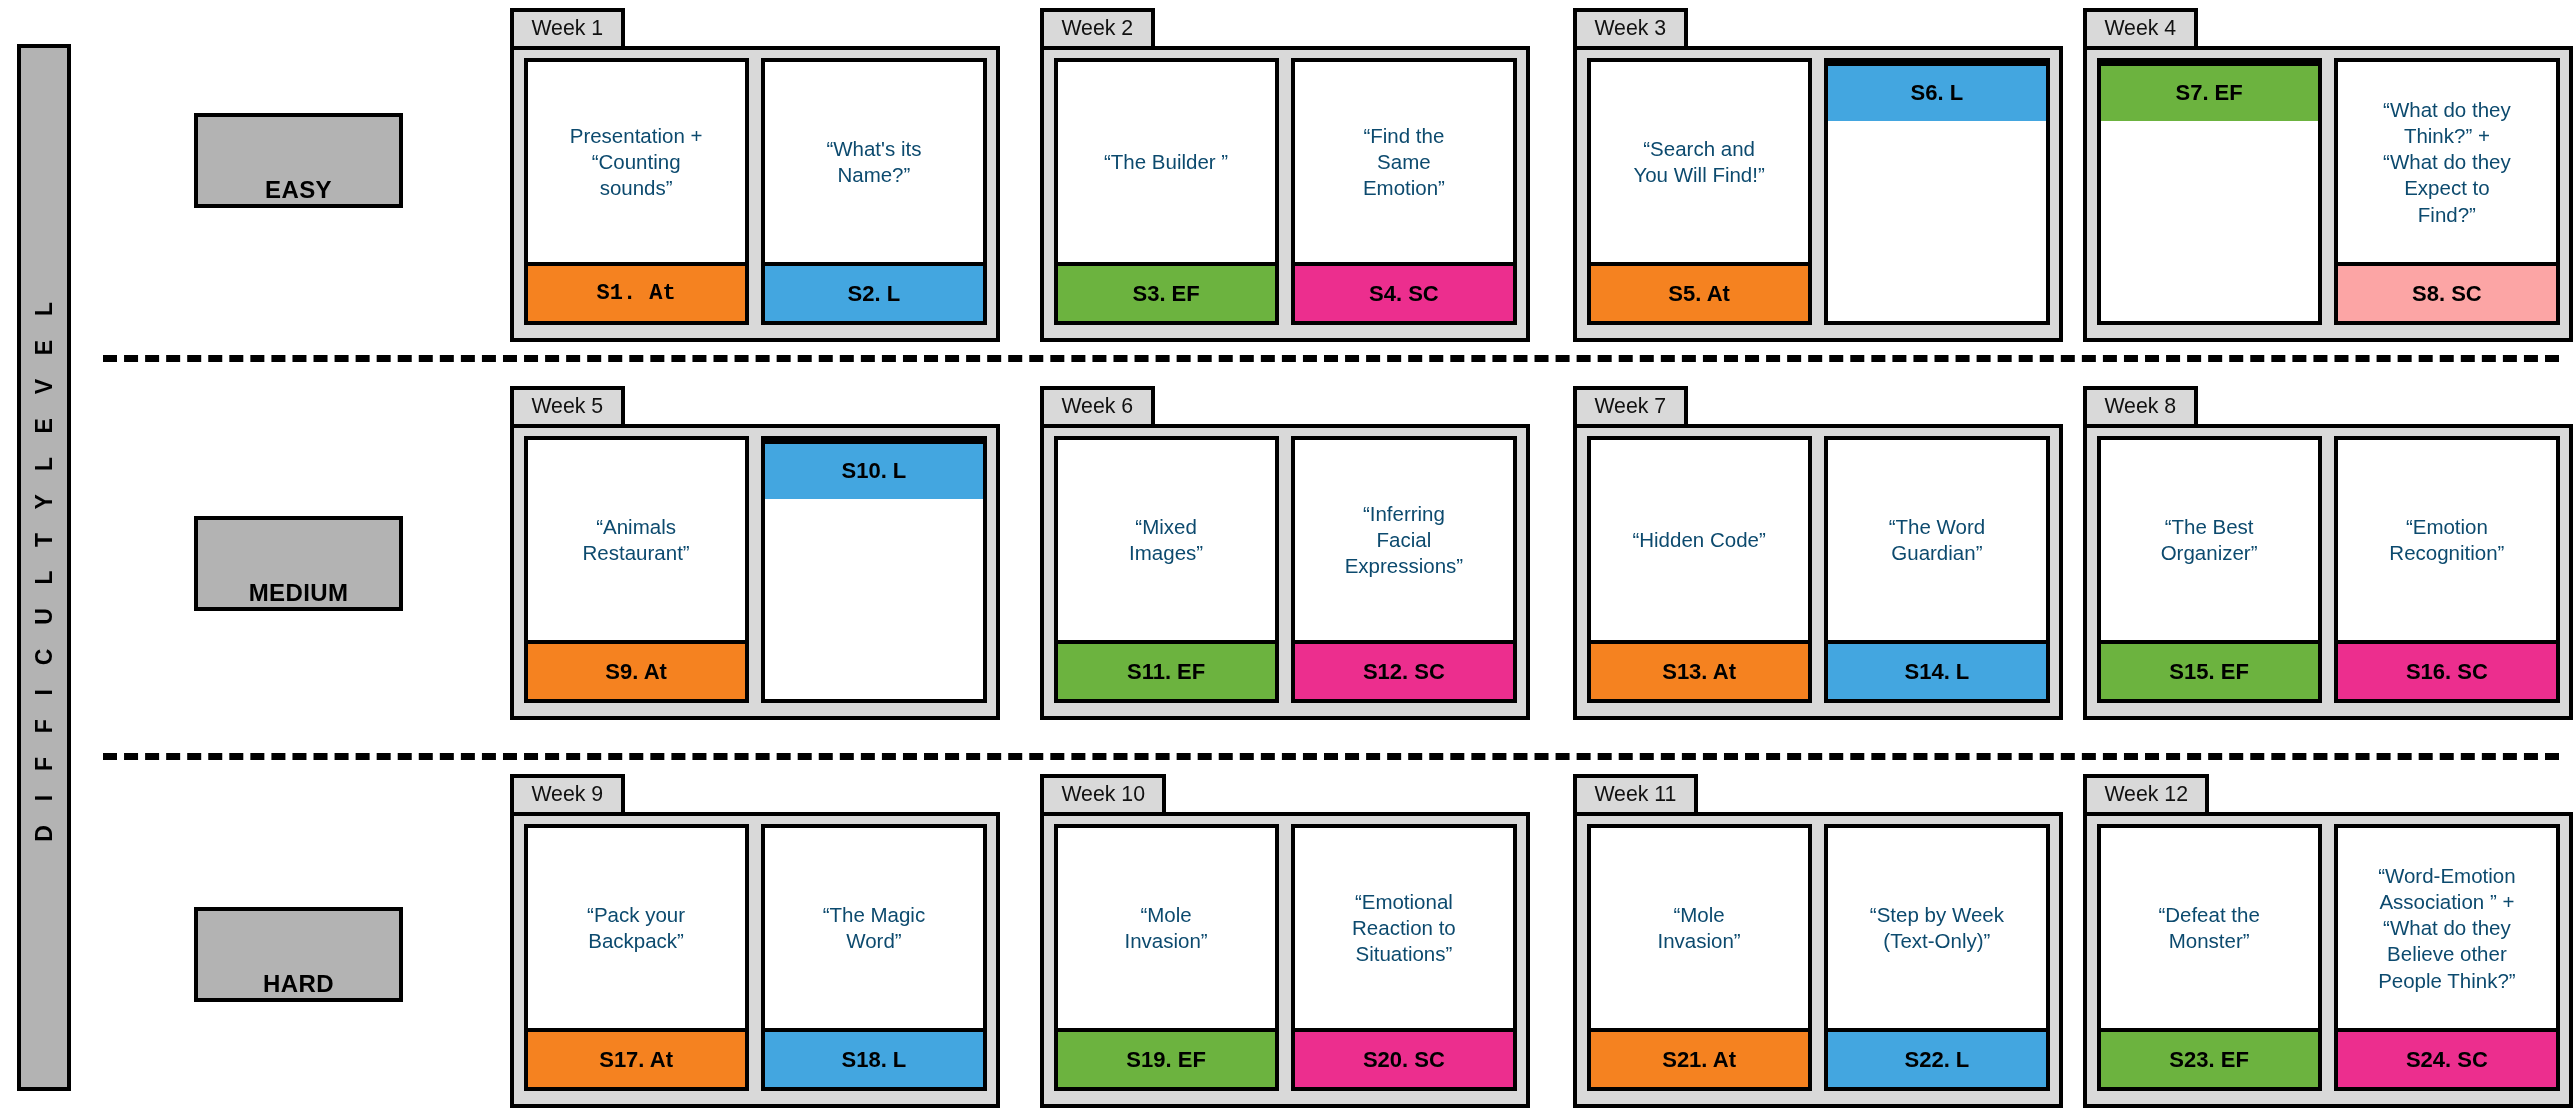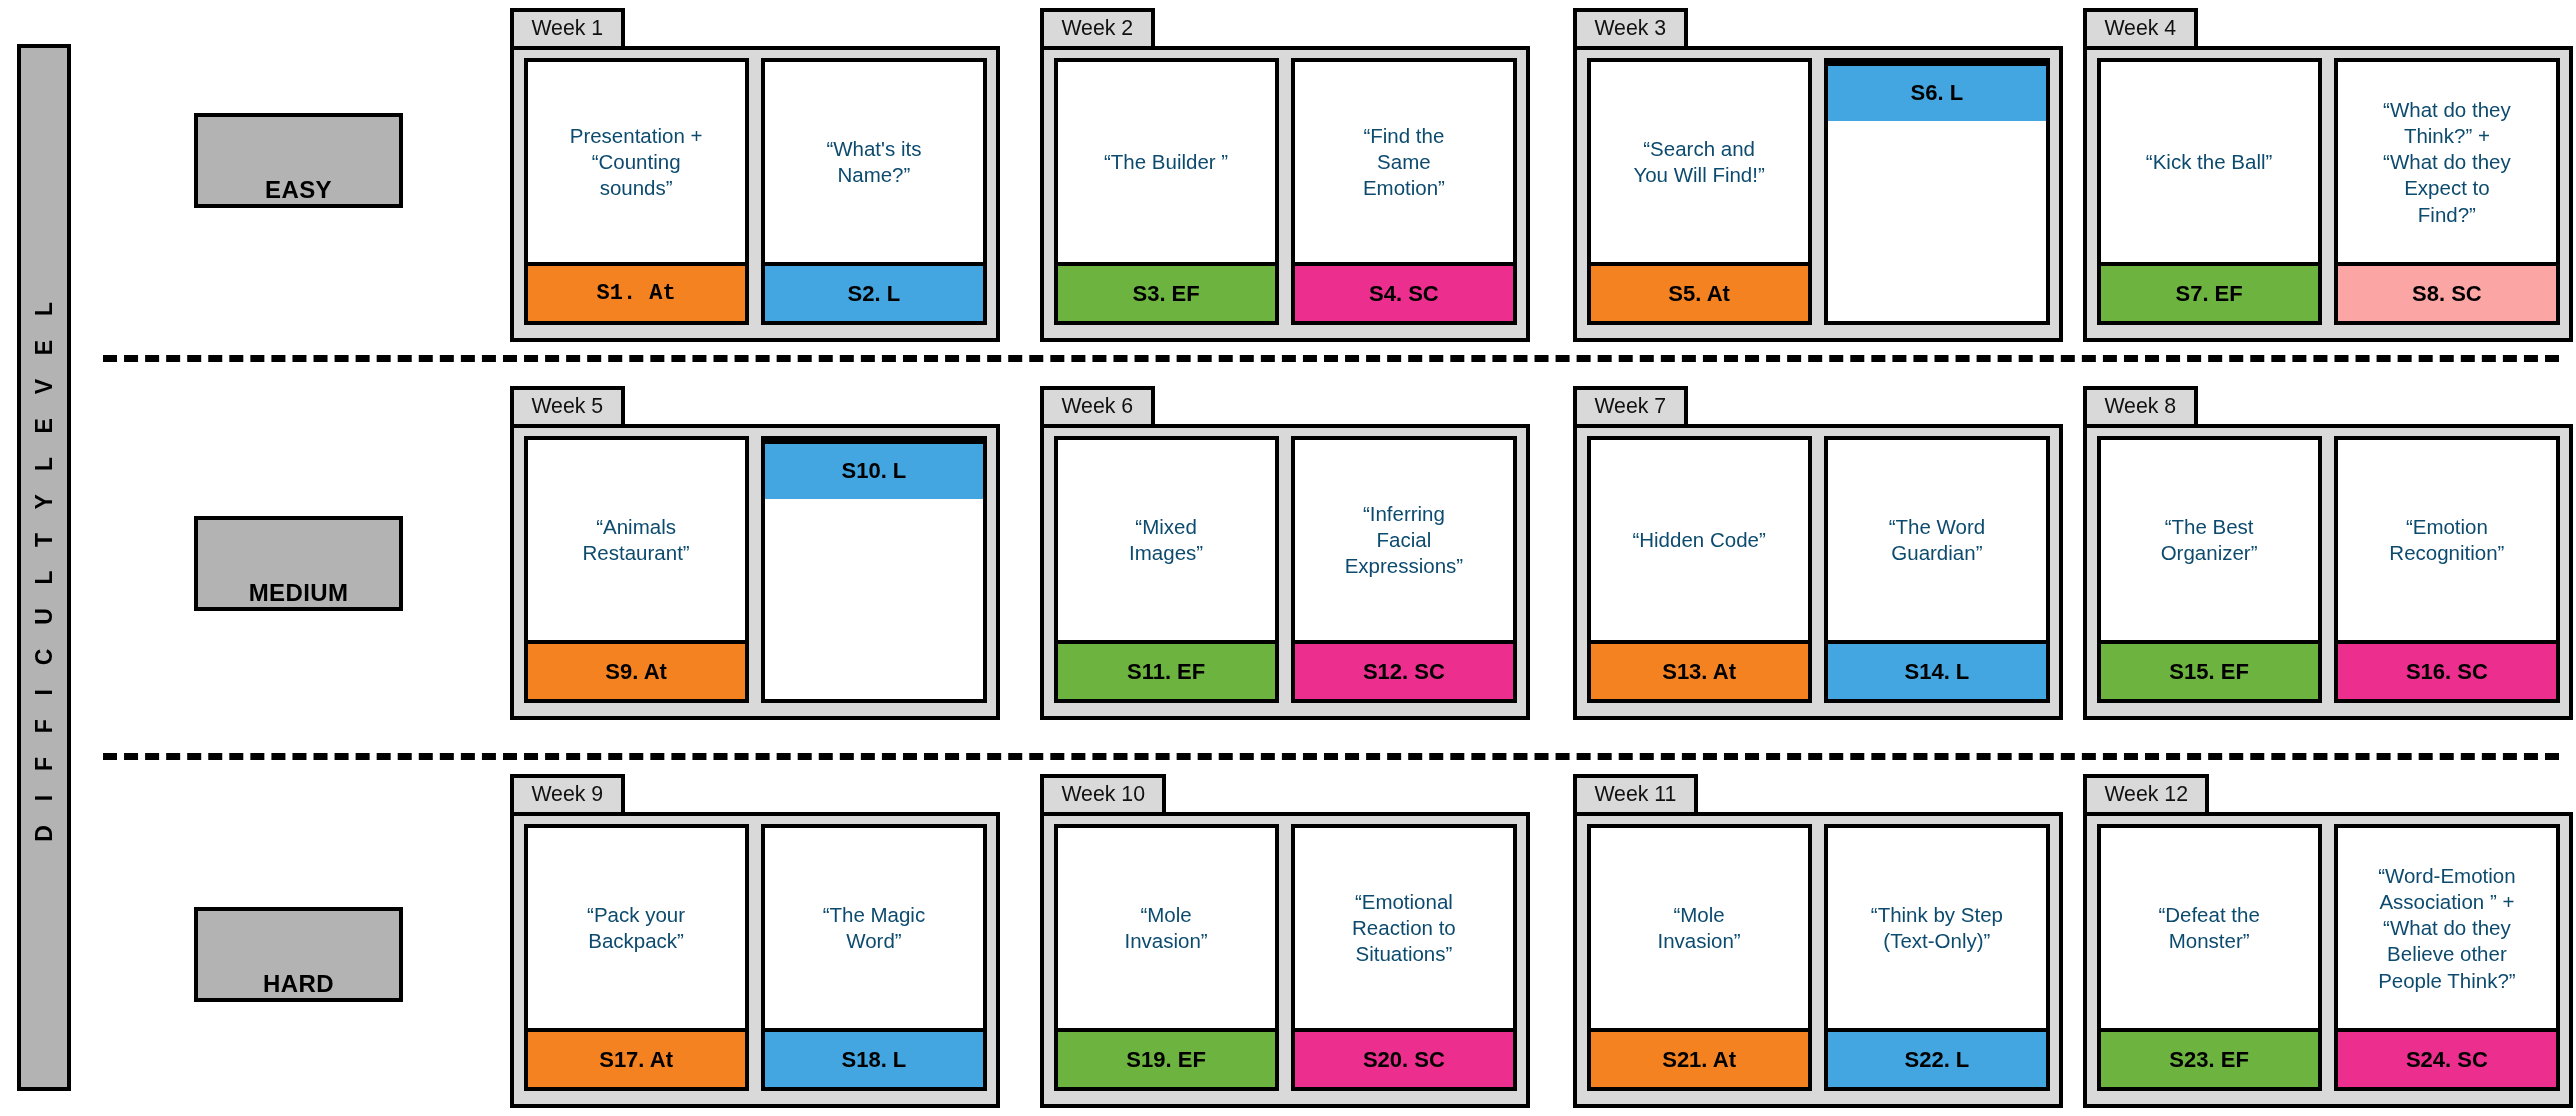--- a/index.html
+++ b/index.html
@@ -126,21 +126,20 @@
         <div class="card-title">“Search and
 You Will Find!”</div>
         <div class="card-code" style="background: rgb(245, 130, 32);">S5. At</div>
       </div>
       <div class="session-card">
         <div class="card-code" style="background: rgb(67, 166, 224);">S6. L</div>
       </div>
     </div></div>
 <div class="week-group col-4 row-1"><div class="week-tab">Week 4</div><div class="week-body">
       <div class="session-card">
-        <div class="card-title">“Kick the Ball”</div>
         <div class="card-code" style="background: rgb(108, 179, 63);">S7. EF</div>
       </div>
       <div class="session-card">
         <div class="card-title">“What do they
 Think?” +
 “What do they
 Expect to
 Find?”</div>
         <div class="card-code" style="background: #fca5a5;">S8. SC</div>
       </div>
@@ -216,21 +215,21 @@
         <div class="card-code" style="background: rgb(236, 46, 142);">S20. SC</div>
       </div>
     </div></div>
 <div class="week-group col-3 row-3"><div class="week-tab">Week 11</div><div class="week-body">
       <div class="session-card">
         <div class="card-title">“Mole
 Invasion”</div>
         <div class="card-code" style="background: rgb(245, 130, 32);">S21. At</div>
       </div>
       <div class="session-card">
-        <div class="card-title">“Think by Step
+        <div class="card-title">“Step by Week
 (Text-Only)”</div>
         <div class="card-code" style="background: rgb(67, 166, 224);">S22. L</div>
       </div>
     </div></div>
 <div class="week-group col-4 row-3"><div class="week-tab">Week 12</div><div class="week-body">
       <div class="session-card">
         <div class="card-title">“Defeat the
 Monster”</div>
         <div class="card-code" style="background: rgb(108, 179, 63);">S23. EF</div>
       </div>

